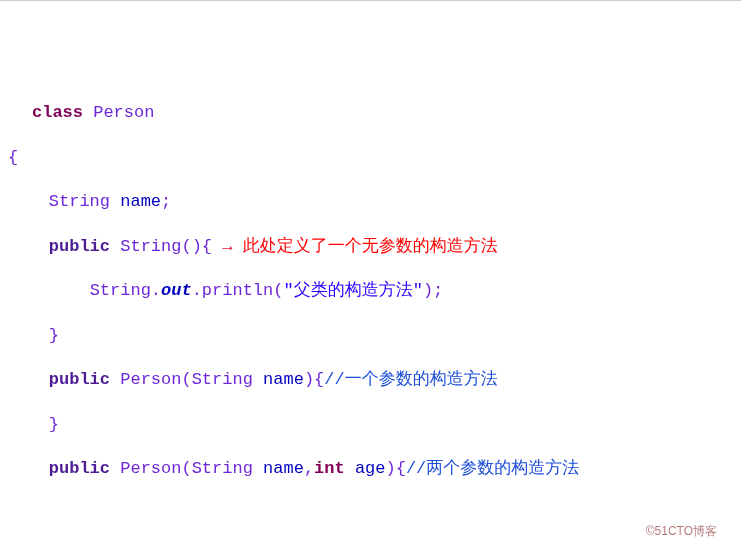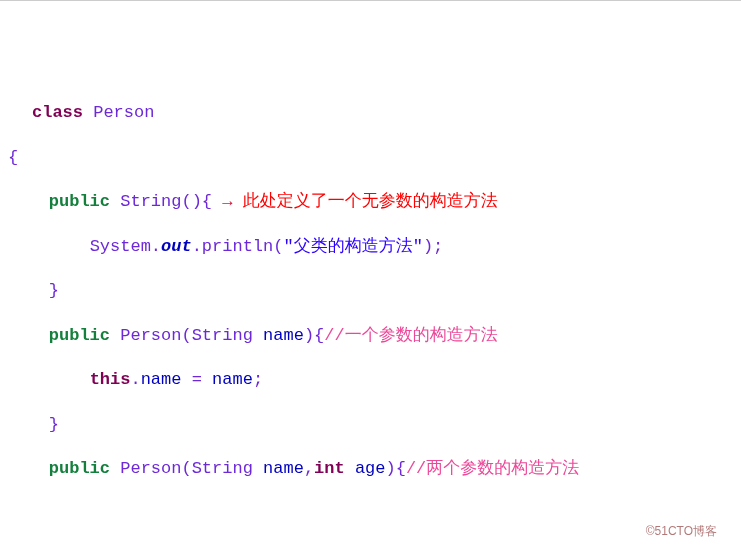--- a/index.html
+++ b/index.html
@@ -13,26 +13,26 @@
       background: #ffffff;
       padding: 4px 8px;
       border-top: 1px solid #ccc;
       white-space: pre;
       position: relative;
       width: 741px;
       height: 560px;
     }
     .kw-class { color: #7f0055; font-weight: bold; margin-left: 24px; }
     .kw-type { color: #7f0055; font-weight: bold; }
-    .kw-modifier { color: #15803d; font-weight: bold; }
+    .kw-modifier { color: #4c1d95; font-weight: bold; }
     .kw-this { color: #7f0055; font-weight: bold; }
     .identifier { color: #0000c0; }
     .static-field { color: #0000c0; font-style: italic; font-weight: bold; }
     .string { color: #2a00ff; }
-    .comment { color: #ec4899; }
+    .comment { color: #1d4ed8; }
     .plain { color: #6d28d9; }
     .annotation { color: #ff0000; margin-top: 35px; }
     .arrow { color: #dc143c; }
     .line { line-height: 1.5; display: block; }
     .watermark {
       position: absolute;
       bottom: 20px;
       right: 24px;
       color: #7f1d1d;
       font-size: 12px;
@@ -41,25 +41,25 @@
     }
   </style>
 </head>
 <body>
 
 
 
 <div>
 <span class="line"><span class="kw-class">class</span><span class="plain"> </span><span class="plain">Person</span></span>
 <span class="line"><span class="plain">{</span></span>
+<span class="line"><span>    </span><span class="plain">String</span><span class="plain"> </span><span class="identifier">name</span><span class="plain">;</span></span>
 <span class="line"><span>    </span><span class="kw-modifier">public</span><span class="plain"> </span><span class="plain">String(){</span><span class="plain"> </span><span class="arrow">→</span><span class="annotation"> 此处定义了一个无参数的构造方法</span></span>
-<span class="line"><span>        </span><span class="plain">System.</span><span class="static-field">out</span><span class="plain">.println(</span><span class="string">"父类的构造方法"</span><span class="plain">);</span></span>
+<span class="line"><span>        </span><span class="plain">String.</span><span class="static-field">out</span><span class="plain">.println(</span><span class="string">"父类的构造方法"</span><span class="plain">);</span></span>
 <span class="line"><span>    </span><span class="plain">}</span></span>
 <span class="line"><span>    </span><span class="kw-modifier">public</span><span class="plain"> Person(String </span><span class="identifier">name</span><span class="plain">){</span><span class="comment">//一个参数的构造方法</span></span>
-<span class="line"><span>        </span><span class="kw-this">this</span><span class="plain">.</span><span class="identifier">name</span><span class="plain"> = </span><span class="identifier">name</span><span class="plain">;</span></span>
 <span class="line"><span>    </span><span class="plain">}</span></span>
 <span class="line"><span>    </span><span class="kw-modifier">public</span><span class="plain"> Person(String </span><span class="identifier">name</span><span class="plain">,</span><span class="kw-type">int</span><span class="plain"> </span><span class="identifier">age</span><span class="plain">){</span><span class="comment">//两个参数的构造方法</span></span>
 
 
 
 
 
 
 
 </div>

